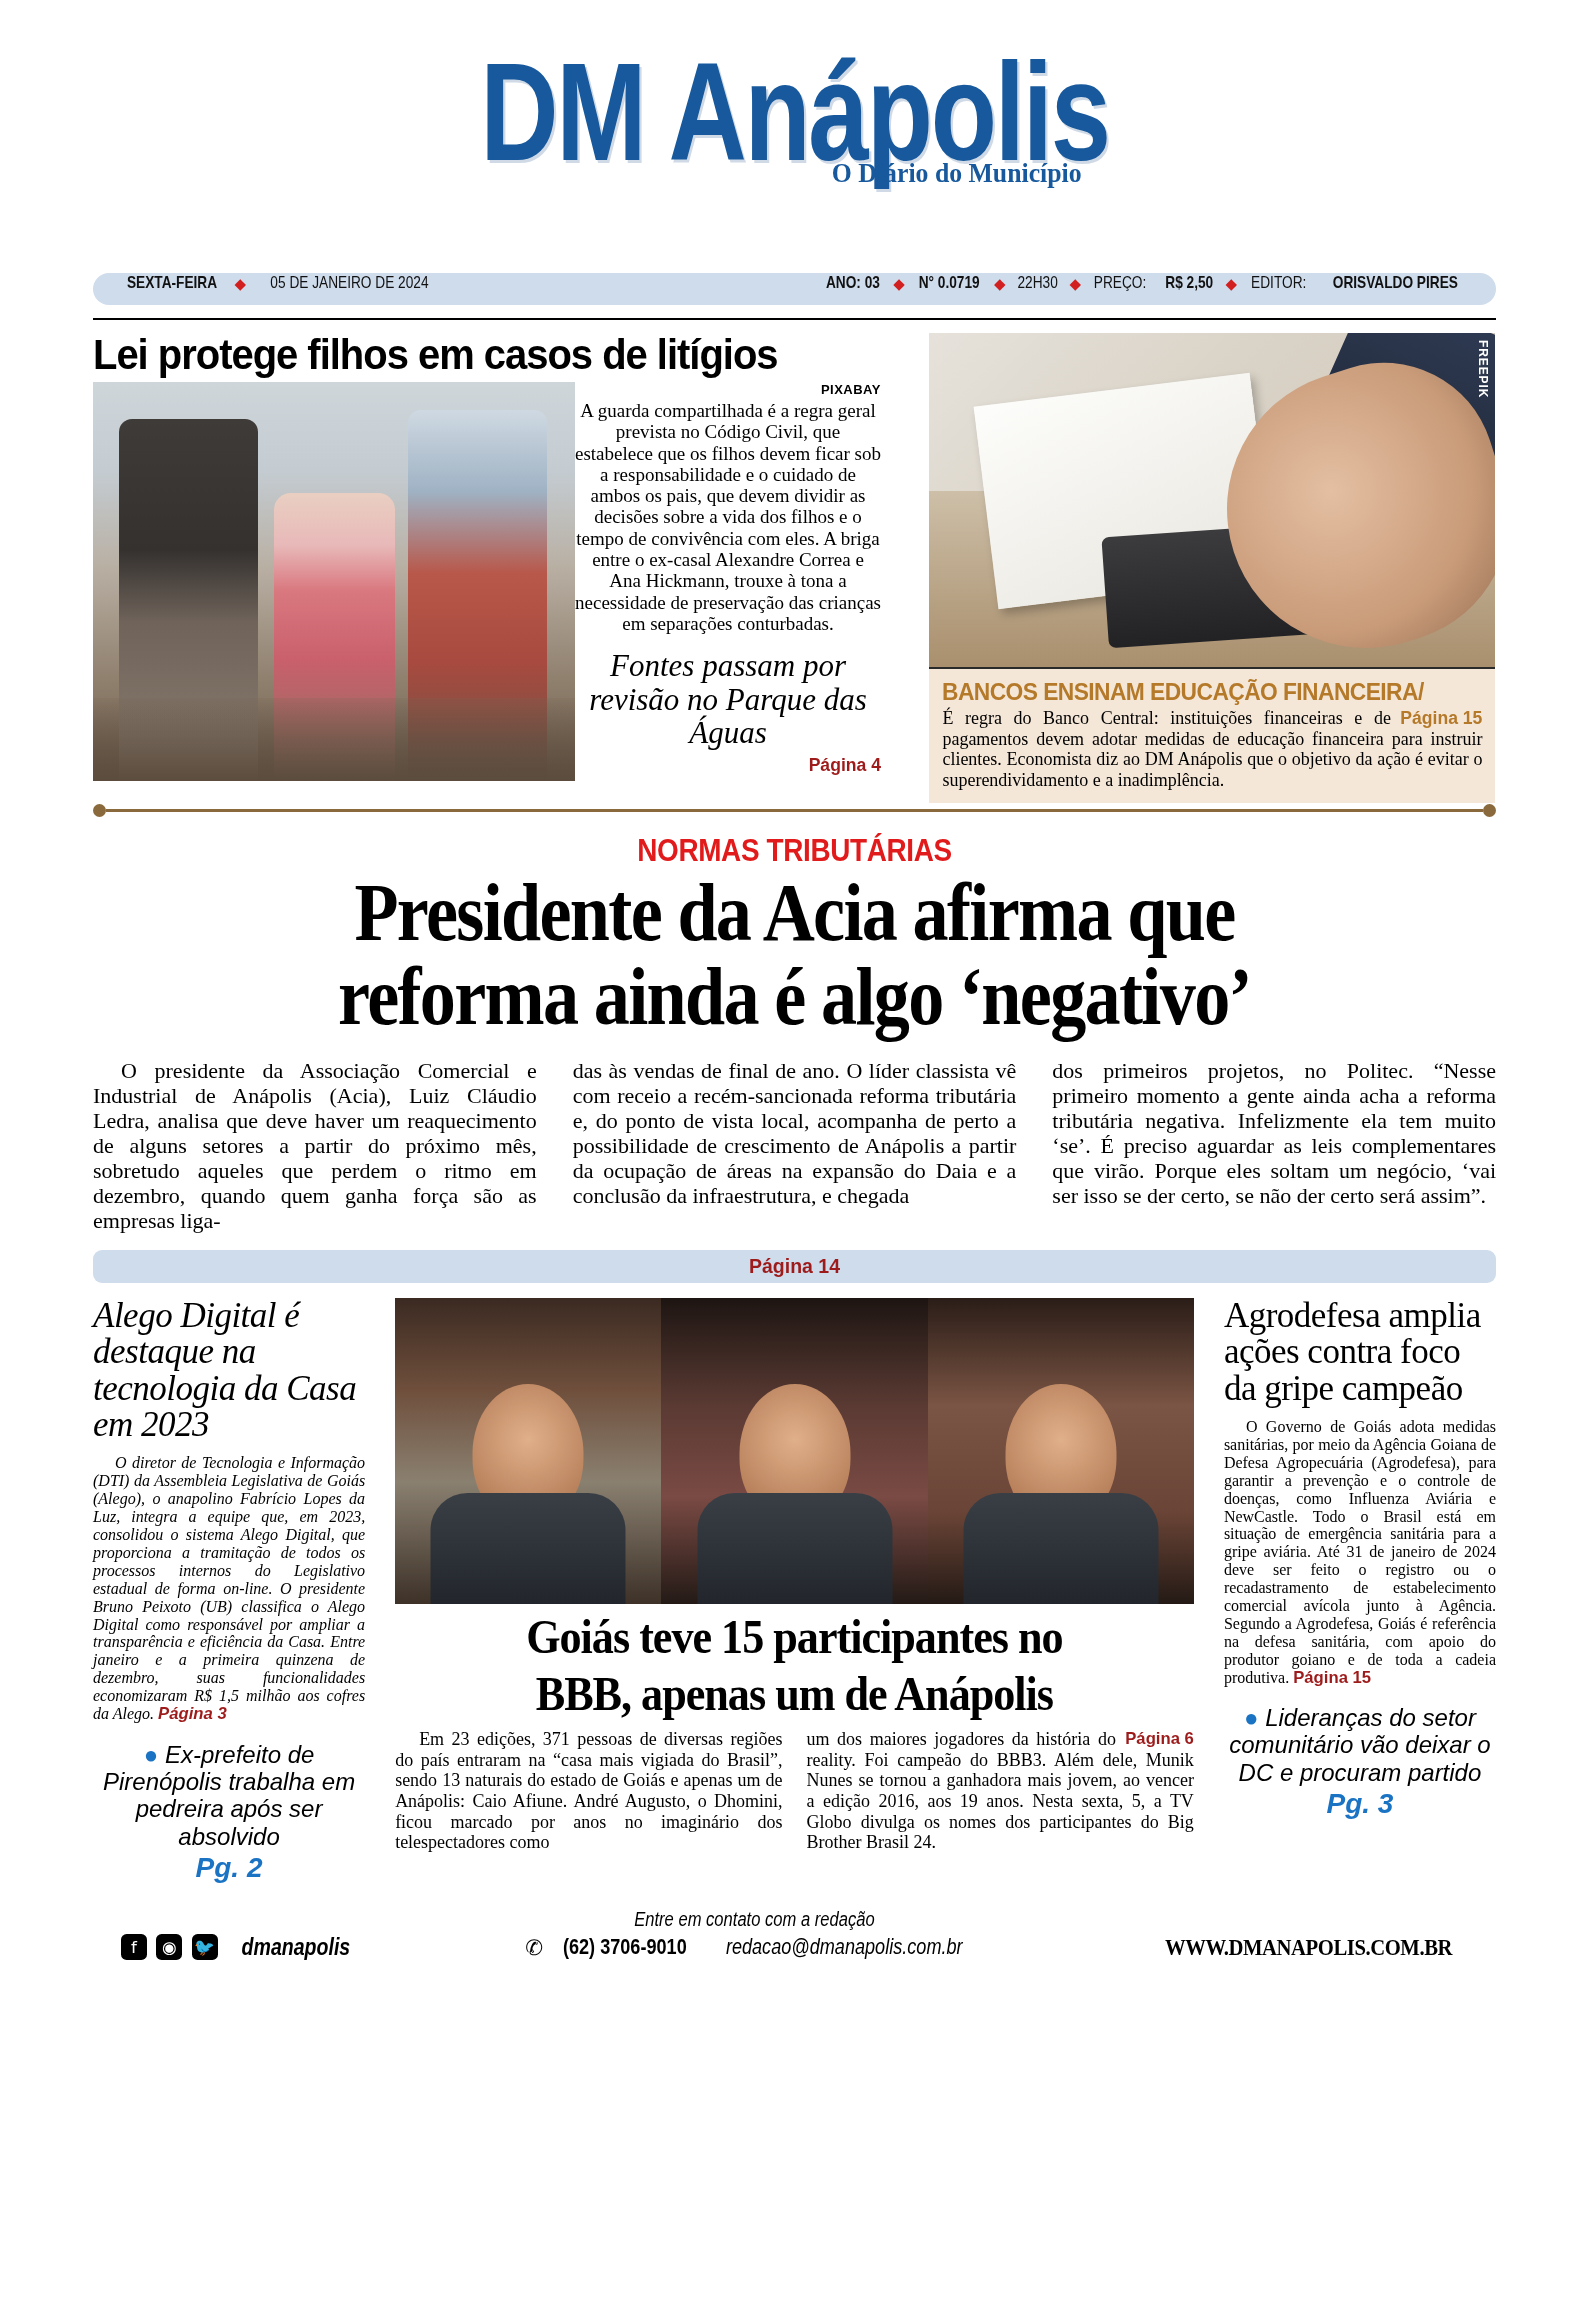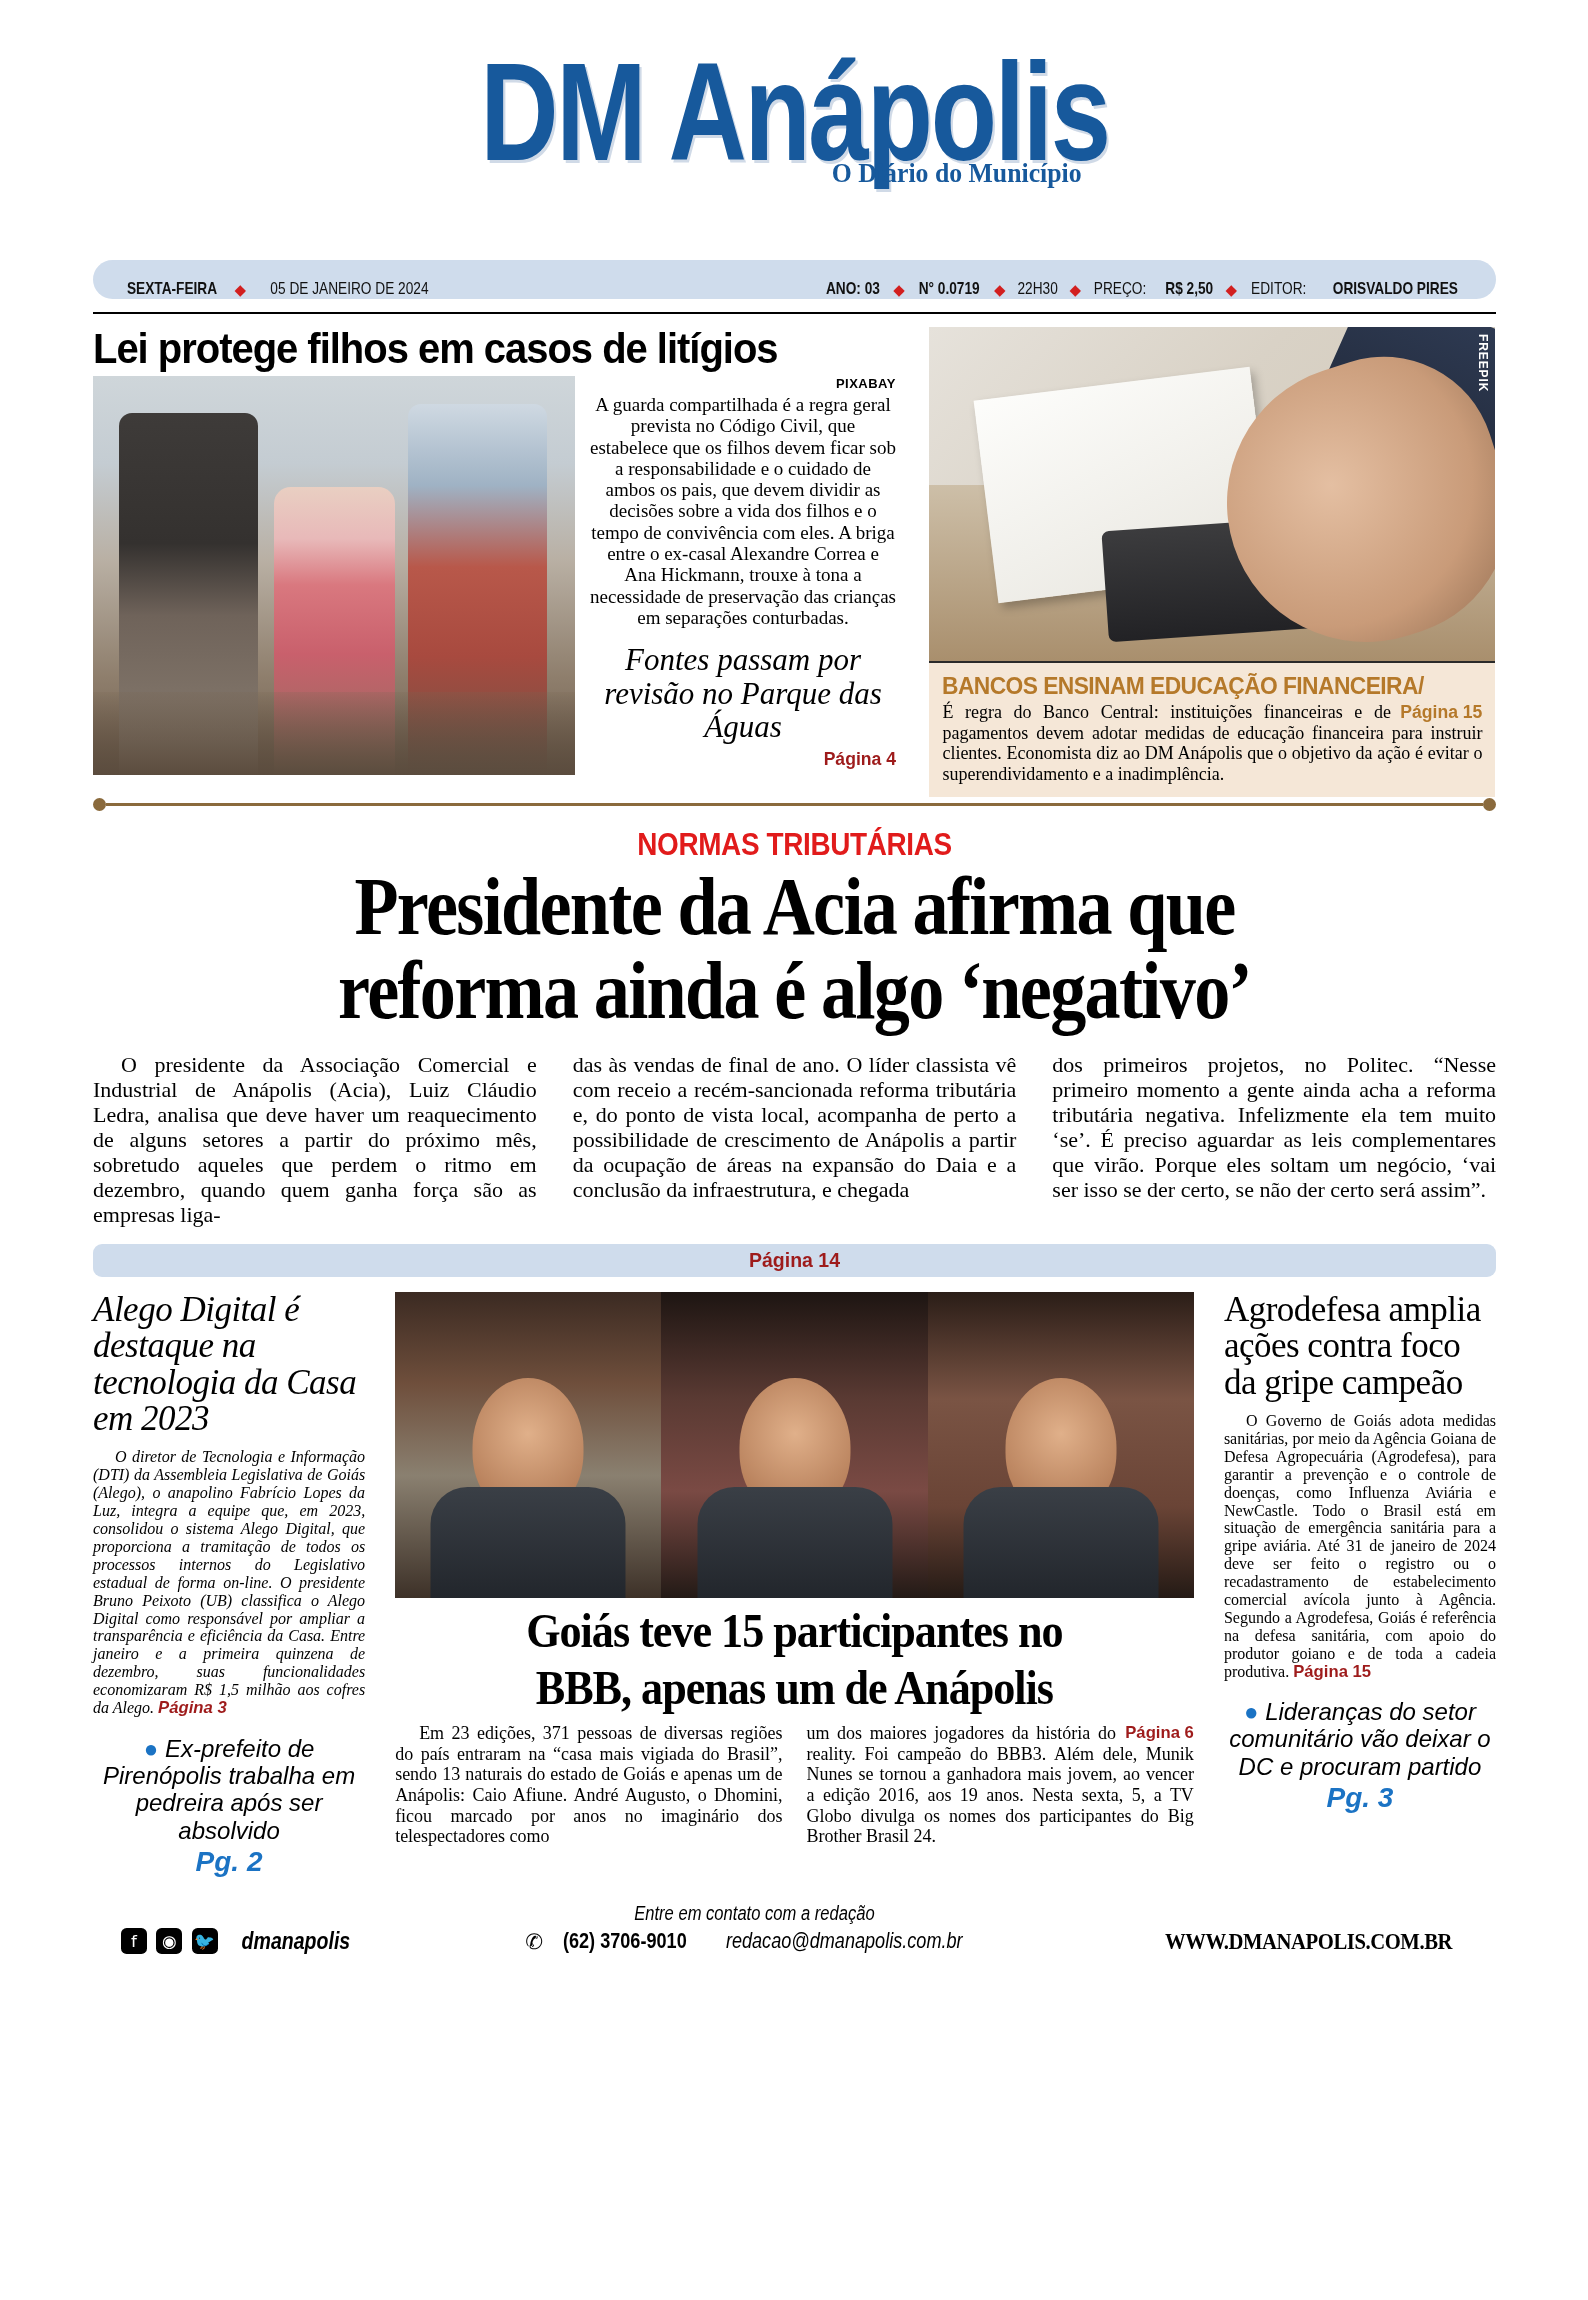--- a/index.html
+++ b/index.html
@@ -51,31 +51,31 @@
     display: inline-block;
     position: relative;
     left: 162px;
     top: -18.6px;
     letter-spacing: 0px;
   }
 
   
   .infobar {
     position: relative;
-    height: 39px;
+    height: 32px;
     background: #cfdcec;
     border-radius: 19.5px;
     display: flex;
-    align-items: flex-end;
+    align-items: flex-start;
     justify-content: space-between;
     padding: 0 24px;
     font-family: "Liberation Sans", sans-serif;
     font-size: 16.7px;
     color: #111;
-    margin-top: 0;
+    margin-top: 13px;
   }
   .infobar .seg { display: flex; align-items: center; gap: 7.4px; white-space: nowrap; }
   .infobar .b { font-weight: bold; transform: scaleX(0.82); display:inline-block; }
   .infobar .n { transform: scaleX(0.82); display:inline-block; }
   .dmd { color: #d21f1f; font-size: 15px; line-height: 1; }
 
   .rule-thin { height: 1.9px; background: #000; margin-top: 13px; }
   .rule-dot-row {
     display: flex; align-items: center; gap: 0; margin: 0;
     height: 15px;
@@ -96,21 +96,21 @@
     font-weight: bold;
     font-size: 43px;
     line-height: 1.02;
     letter-spacing: -1.1px;
     transform: scaleX(0.93);
     transform-origin: left center;
     color: #000;
     white-space: nowrap;
     margin-bottom: 5.6px;
   }
-  .top-left-body { display: flex; gap: 15px; }
+  .top-left-body { display: flex; }
   .photo-kids {
     width: 482px; height: 399px;
     background:
       linear-gradient(to bottom, #cfd6da 0%, #c4ccd2 22%, #b9b0a4 46%, #8f7f6d 75%, #6d5c4c 100%);
     position: relative;
     overflow: hidden;
     flex: none;
   }
   .photo-kids .fig-left {
     position:absolute; left:26px; top:37px; width:139px; height:362px;

